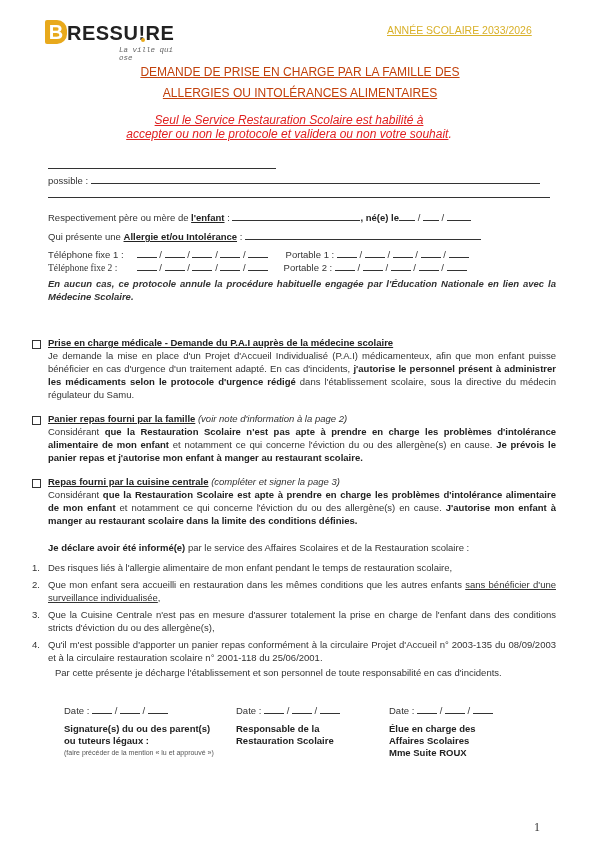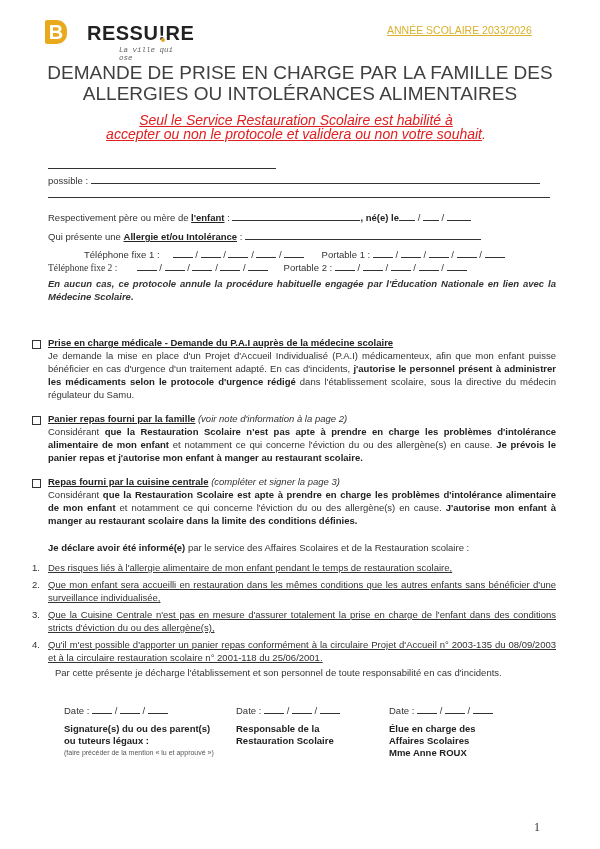--- a/index.html
+++ b/index.html
@@ -4,43 +4,43 @@
 <style>
   html, body { margin: 0; padding: 0; background: #ffffff; }
   body { width: 600px; height: 849px; position: relative; overflow: hidden;
          font-family: "Liberation Sans", sans-serif; color: #222; }
   .abs { position: absolute; }
   .logo { left: 45px; top: 18px; height: 40px; width: 140px; }
   .logo-b { position: absolute; left: 0; top: 2px; width: 22px; height: 24px; background: #e8a91c;
             border-radius: 2px 10px 10px 2px; color: #fff; font-weight: bold; font-size: 20px;
             line-height: 24px; text-align: center; }
   .logo-word { position: absolute; left: 22px; top: 4px; font-weight: bold; font-size: 20px;
-               letter-spacing: 0.5px; color: #222; padding-left: 20px; }
+               letter-spacing: 0.5px; color: #222; }
   .logo-word .bang { color: #222; position: relative; }
   .logo-word .dot { position:absolute; left: 3px; bottom: 2px; width: 4px; height: 4px; background:#e8a91c; border-radius:50%; }
   .logo-tag { position: absolute; left: 74px; top: 28px; font-family: Liberation Mono, monospace;
               font-style: italic; font-size: 7.5px; color: #666; }
   .year { left: 387px; top: 24px; font-size: 10.5px; color: #d9b12a; text-decoration: underline; }
-  .title { left: 40px; width: 520px; top: 62px; text-align: center; color: #404040;
-           font-size: 19px; line-height: 21px; }
-  .warning { left: 36px; width: 520px; top: 113px; text-align: center; color: #e02020;
-             font-size: 14px; font-style: italic; line-height: 14px; }
+  .title { left: 40px; width: 520px; top: 62px; text-align: center; color: #c2410c;
+           font-size: 12px; line-height: 21px; text-decoration: underline; }
+  .warning { left: 29px; width: 520px; top: 113px; text-align: center; color: #e02020;
+             font-size: 12px; font-style: italic; line-height: 14px; }
   .warning span { text-decoration: underline; }
   .line { display: inline-block; border-bottom: 1px solid #333; height: 10px; vertical-align: baseline; }
   .b { font-weight: bold; color: #222; }
   .u { text-decoration: underline; }
   .it { font-style: italic; }
   .row { position: absolute; left: 48px; font-size: 9.5px; color: #333; white-space: nowrap; }
   .para { position: absolute; left: 48px; width: 508px; font-size: 9.5px; line-height: 13px;
           color: #333; text-align: justify; }
   .checkbox { position: absolute; left: 32px; width: 7px; height: 7px; border: 1px solid #333; }
   .numlist { position: absolute; left: 32px; width: 524px; font-size: 9.5px; line-height: 13px; color: #333; }
   .numlist .item { display: flex; margin-bottom: 4px; }
   .numlist .num { width: 16px; flex: none; }
-  .numlist .txt { flex: 1; text-align: justify; text-decoration: underline; }
+  .numlist .txt { flex: 1; text-align: justify; }
   .sig { position: absolute; top: 703px; font-size: 9.5px; color: #333; line-height: 12px; }
   .sig .date { margin-bottom: 6px; }
   .sig .lbl { font-weight: bold; color: #222; }
   .sig .small { font-size: 7px; line-height: 10px; color: #555; margin-top: 1px; }
   .pagenum { left: 534px; top: 820px; font-family: "Liberation Serif", serif; font-size: 12px; color: #333; }
 </style>
 </head>
 <body>
 
 <div class="abs logo">
@@ -72,21 +72,21 @@
 </div>
 <div class="row" style="top:210px;">
   <span>Respectivement père ou mère de </span><span class="b u">l'enfant</span><span> :</span>
   <span class="line" style="width:128px;"></span><span class="b">, né(e) le</span><span class="line" style="width:16px;"></span> <span>/</span> <span class="line" style="width:16px;"></span> <span>/</span> <span class="line" style="width:24px;"></span>
 </div>
 <div class="row" style="top:229px;">
   <span>Qui présente une </span><span class="b u">Allergie et/ou Intolérance</span><span> :</span>
   <span class="line" style="width:236px;"></span>
 </div>
 <div class="row" style="top:247px;">
-  <span style="display:inline-block;width:86px;margin-left:36px;">Téléphone fixe 1 :</span>
+  <span style="display:inline-block;width:86px;">Téléphone fixe 1 :</span>
   <span class="line" style="width:20px;"></span> <span>/</span>
   <span class="line" style="width:20px;"></span> <span>/</span>
   <span class="line" style="width:20px;"></span> <span>/</span>
   <span class="line" style="width:20px;"></span> <span>/</span>
   <span class="line" style="width:20px;"></span>
   <span style="display:inline-block;width:12px;"></span>
   <span>Portable 1 :</span>
   <span class="line" style="width:20px;"></span> <span>/</span>
   <span class="line" style="width:20px;"></span> <span>/</span>
   <span class="line" style="width:20px;"></span> <span>/</span>
@@ -164,16 +164,16 @@
 </div>
 <div class="sig" style="left:236px; width:140px;">
   <div class="date"><span>Date :</span> <span class="line" style="width:20px;"></span> / <span class="line" style="width:20px;"></span> / <span class="line" style="width:20px;"></span></div>
   <div class="lbl">Responsable de la</div>
   <div class="lbl">Restauration Scolaire</div>
 </div>
 <div class="sig" style="left:389px; width:140px;">
   <div class="date"><span>Date :</span> <span class="line" style="width:20px;"></span> / <span class="line" style="width:20px;"></span> / <span class="line" style="width:20px;"></span></div>
   <div class="lbl">Élue en charge des</div>
   <div class="lbl">Affaires Scolaires</div>
-  <div class="lbl">Mme Anne ROUX</div>
+  <div class="lbl">Mme Suite ROUX</div>
 </div>
 
 <div class="abs pagenum">1</div>
 
 </body></html>

